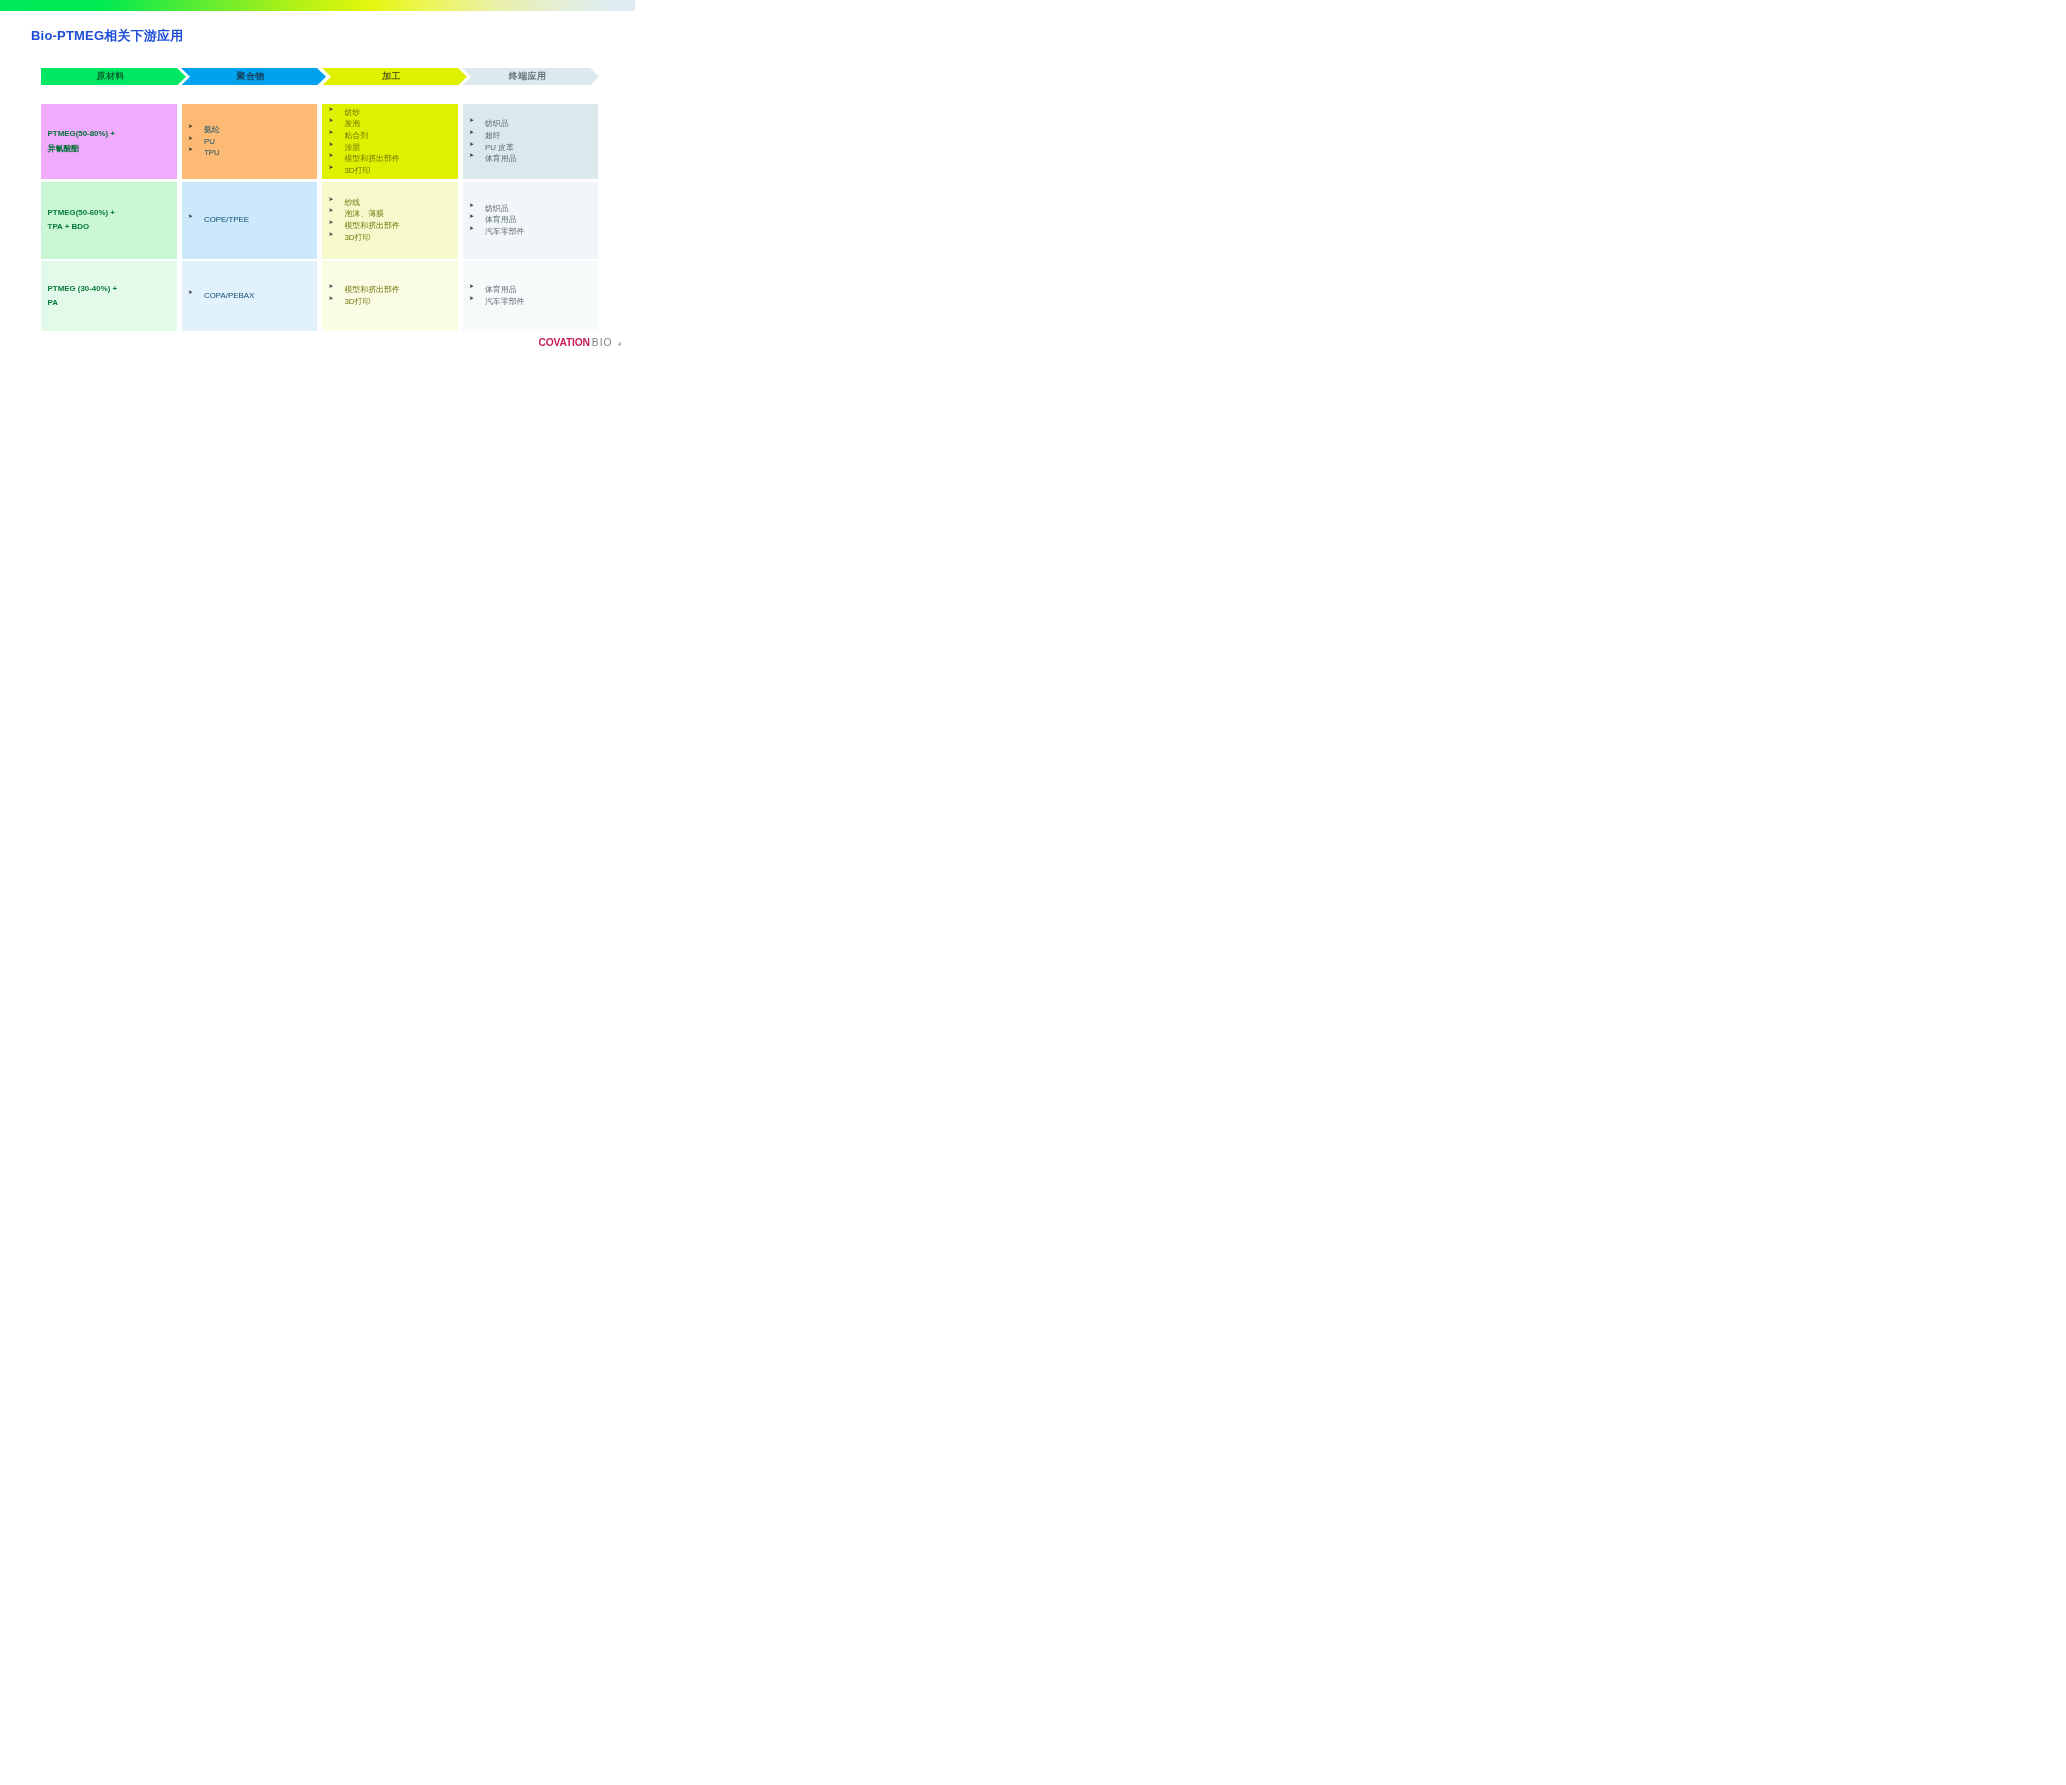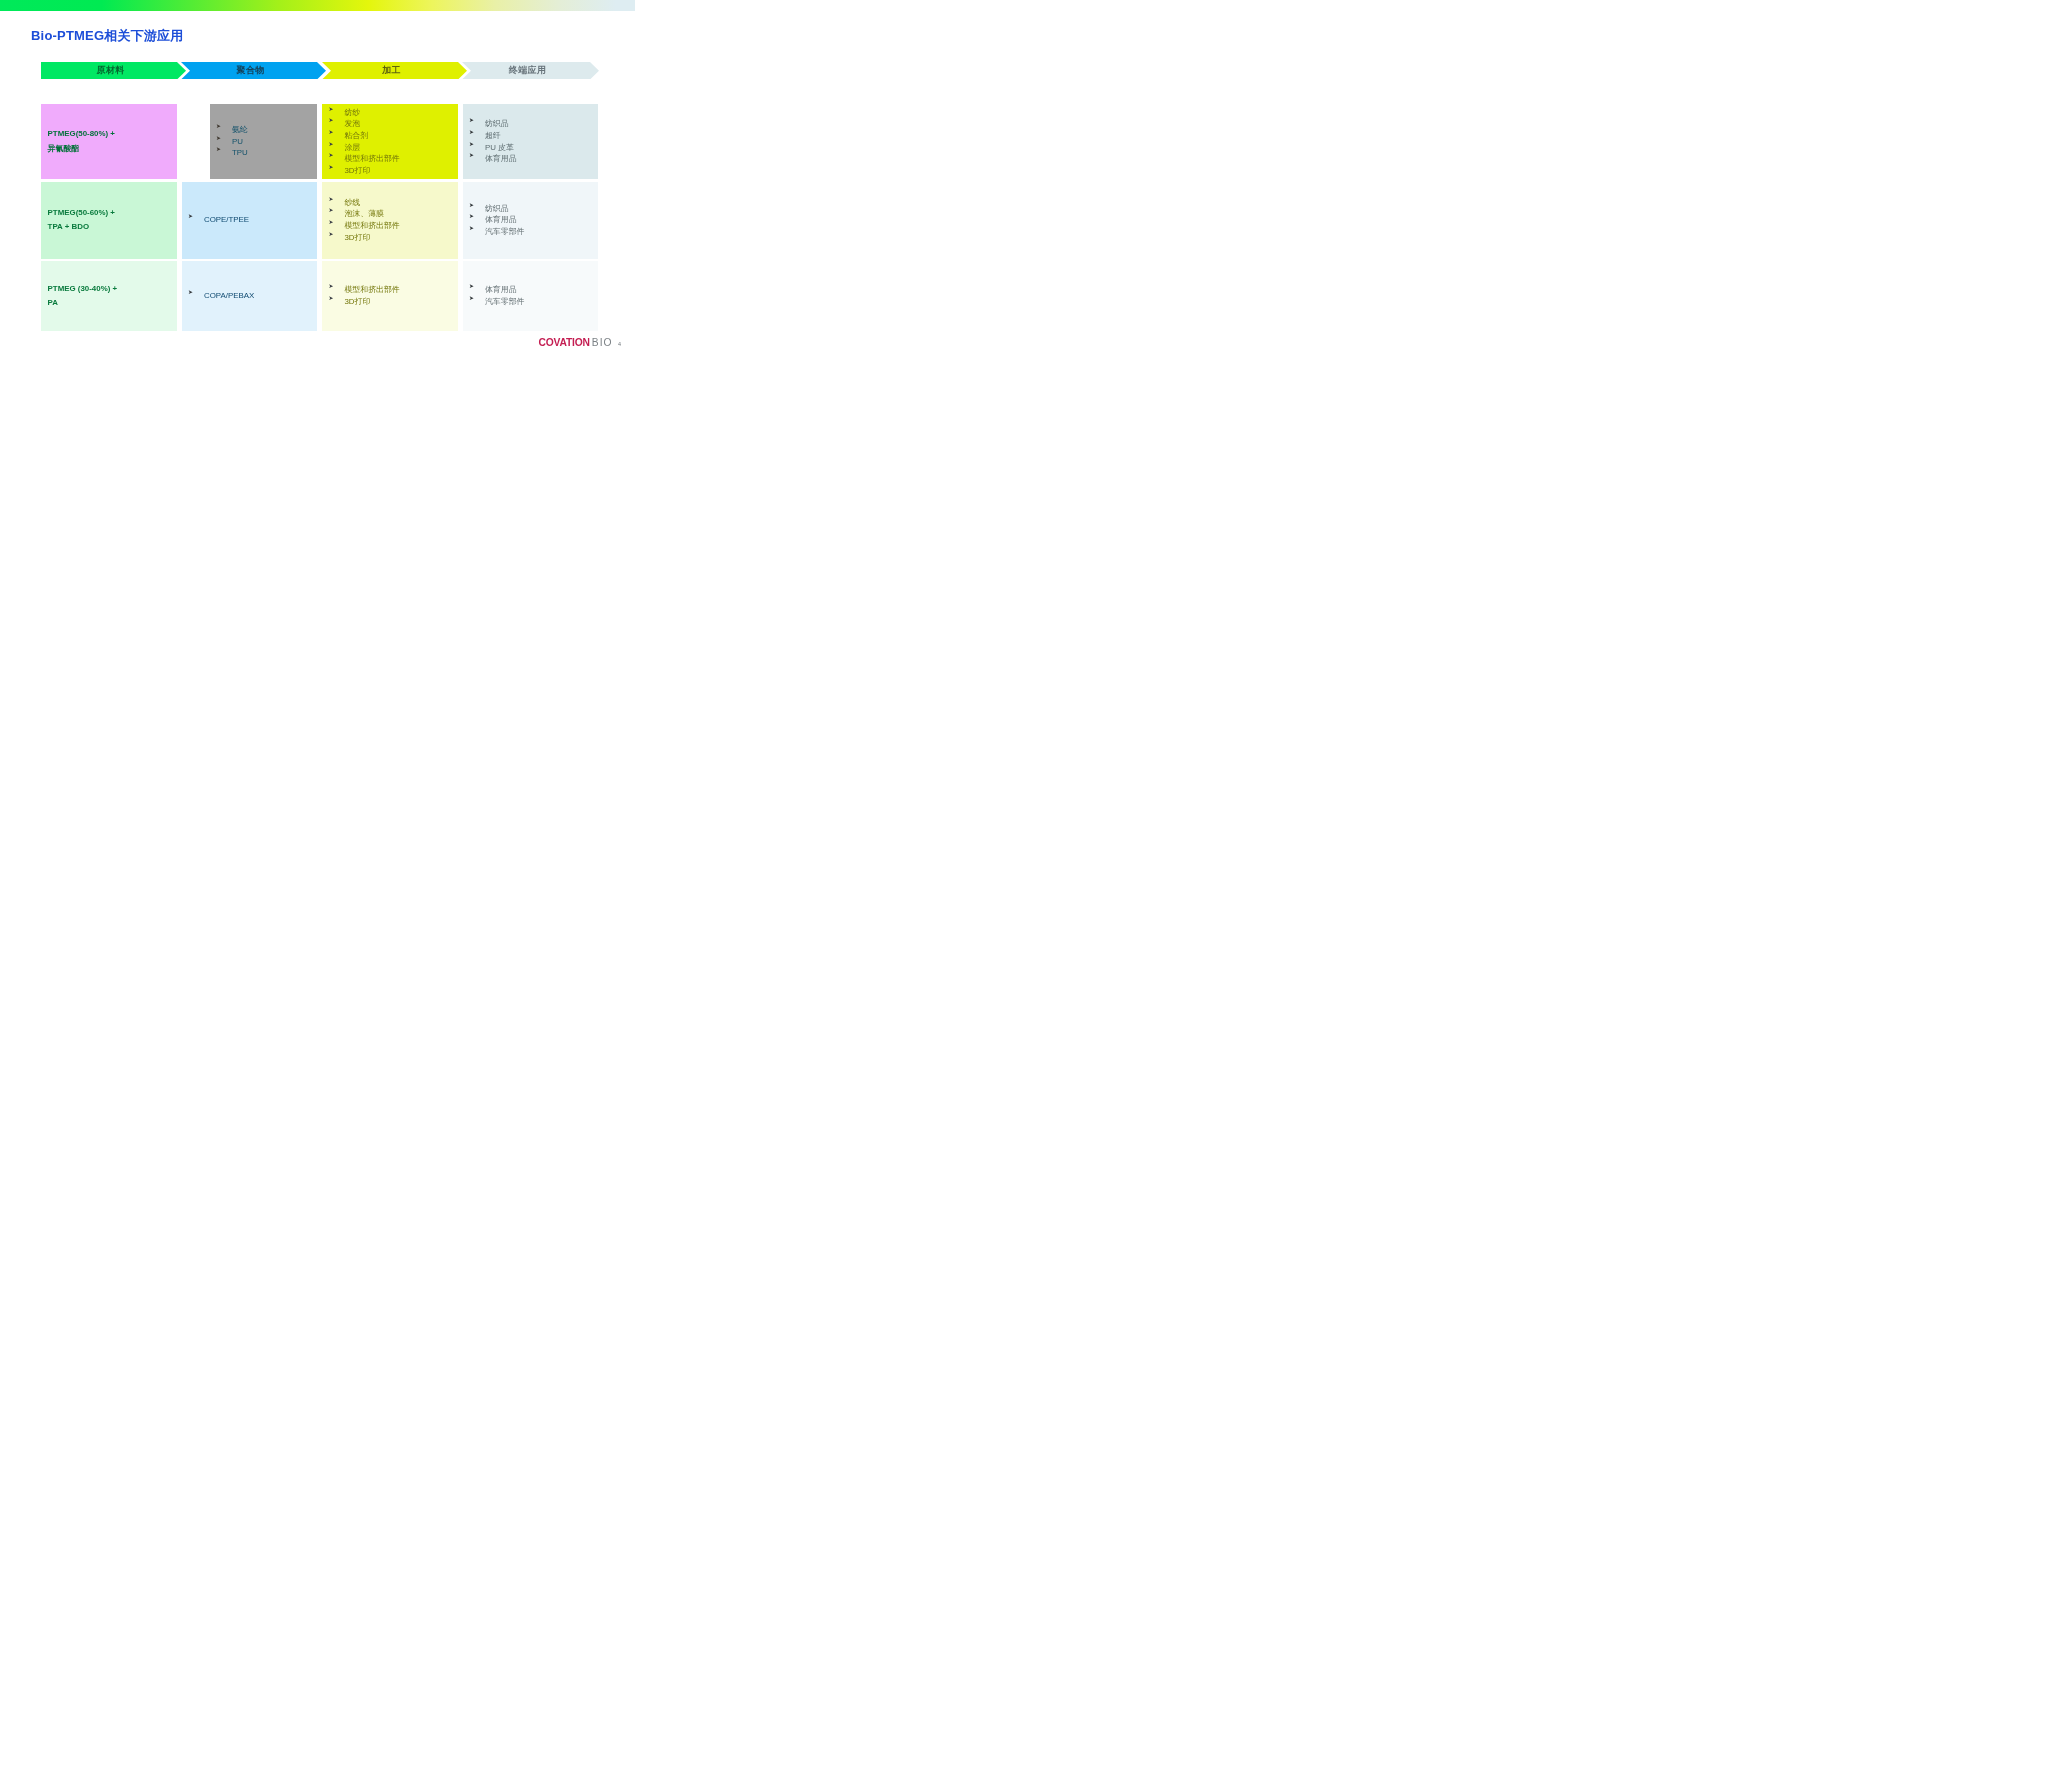--- a/index.html
+++ b/index.html
@@ -9,21 +9,21 @@
   
   .topbar{position:absolute;left:0;top:0;width:635px;height:10.7px;
     background:linear-gradient(90deg,#00E95A 0%,#00EA52 16%,#52EC35 30%,#A4F019 44%,
       #E4F60C 58%,#EDF55C 68%,#E9F0A7 78%,#E4EED6 88%,#DEEDF2 97%,#DEEDF2 100%);}
 
   
   .title{position:absolute;left:31px;top:18px;font-size:13px;font-weight:600;
     color:#1d4ed8;letter-spacing:0.2px;white-space:nowrap;}
 
   
-  .arrow{position:absolute;top:62px;height:17.4px;width:145px;display:flex;align-items:center;
+  .arrow{position:absolute;top:68px;height:17.4px;width:145px;display:flex;align-items:center;
     justify-content:center;
     clip-path:polygon(0 0,calc(100% - 9px) 0,100% 50%,calc(100% - 9px) 100%,0 100%,9px 50%);}
   .arrow.first{clip-path:polygon(0 0,calc(100% - 9px) 0,100% 50%,calc(100% - 9px) 100%,0 100%);}
   .a1{left:41px;background:#00E863;color:#04672F;}
   .a2{left:181px;background:#00A2F0;color:#143F56;}
   .a3{left:322px;background:#DFF000;color:#5F640E;}
   .a4{left:462px;width:137px;background:#DDEAED;color:#68747B;}
   .arrow-label{font-size:9px;font-weight:700;letter-spacing:0.4px;padding-right:5.8px;}
 
   
@@ -33,21 +33,21 @@
   .cell{display:flex;flex-direction:column;justify-content:center;padding:4.1px 5px 4.1px 6.6px;box-sizing:border-box;}
   .textcell .line{font-size:7.9px;font-weight:700;line-height:1.78;white-space:nowrap;}
   ul.items{list-style:none;margin:0;padding:0;}
   ul.items li{display:flex;align-items:flex-start;gap:11px;font-size:7.9px;font-weight:400;line-height:11.6px;white-space:nowrap;}
   .bullet{font-size:5.8px;line-height:1;}
 
   
   .c10{background:#f0abfc;color:#04713A;}
   .c11{background:#C9F7D6;color:#097A3D;}
   .c12{background:#E3FAEA;color:#097A3D;}
-  .c20{background:#a3a3a3;color:#14526B;margin-left:28px;}
+  .c20{background:#fdba74;color:#14526B;}
   .c21{background:#CBE9FB;color:#0F4A70;}
   .c22{background:#E1F2FC;color:#0F4A70;}
   .c30{background:#DFF000;color:#73760A;}
   .c31{background:#F6F9CB;color:#73760A;}
   .c32{background:#FAFCE3;color:#73760A;}
   .c40{background:#DBE9EC;color:#5E6D71;}
   .c41{background:#F0F6F9;color:#626E72;}
   .c42{background:#F7FAFB;color:#626E72;}
   .c20 .bullet{color:#3C352D;}
   .c21 .bullet,.c22 .bullet{color:#35383C;}

